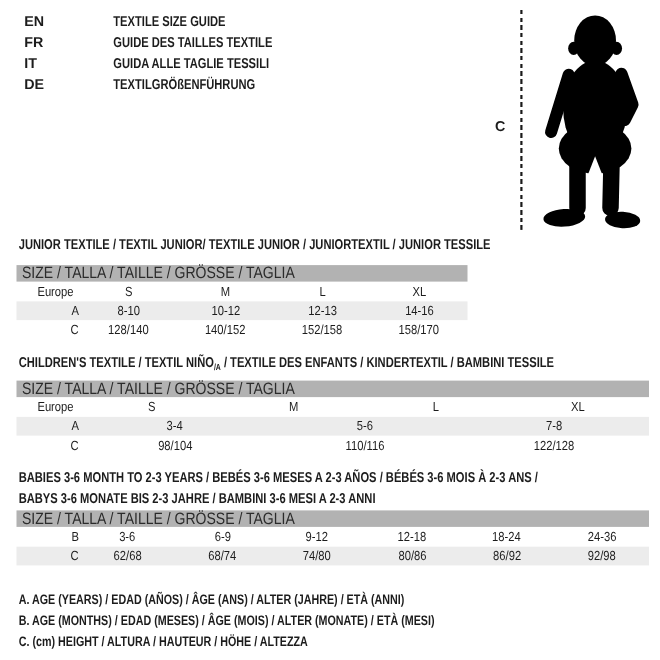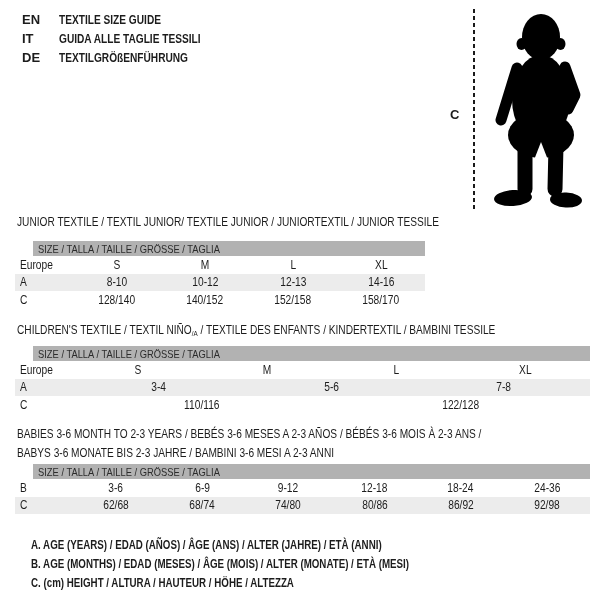--- a/index.html
+++ b/index.html
@@ -7,60 +7,64 @@
     width:600px;height:600px;position:relative;overflow:hidden;
     background:#ffffff;color:#1c1c1c;
     font-family:"Liberation Sans", sans-serif;
   }
   .cond{display:inline-block;transform:scaleX(0.78);transform-origin:0 50%;white-space:nowrap;}
   .cx{display:inline-block;transform:scaleX(0.85);transform-origin:50% 50%;white-space:nowrap;}
   .cxl{display:inline-block;transform:scaleX(0.85);transform-origin:0 50%;white-space:nowrap;}
 
   
   .lang-block{position:absolute;left:22px;top:10px;}
-  .lang-row{display:flex;height:19px;align-items:center;font-weight:bold;font-size:13px;}
+  .lang-row{display:flex;height:19px;align-items:center;font-weight:bold;font-size:13px;gap:44px;}
   .lang-code{width:37px;flex:0 0 37px;}
 
   
   .figure{position:absolute;left:445px;top:5px;width:152px;height:212px;}
   .dash-line{position:absolute;left:28px;top:4px;width:2px;height:200px;
     background:repeating-linear-gradient(to bottom,#1a1a1a 0 4px,transparent 4px 7px);}
   .c-label{position:absolute;left:5px;top:102px;font-weight:bold;font-size:13px;}
   .baby-svg{position:absolute;left:42px;top:2px;}
 
   
-  .sec-heading{position:absolute;left:17px;font-weight:normal;font-size:13px;line-height:19px;white-space:nowrap;}
+  .sec-heading{position:absolute;left:17px;font-weight:bold;font-size:13px;line-height:19px;white-space:nowrap;}
   .h1{top:212px;}
   .h2{top:320px;}
   .h3{top:424px;}
   .subpart{font-size:0.62em;vertical-align:-0.25em;}
 
   
   .size-table{position:absolute;left:15px;}
   .t1{top:241px;width:410px;}
   .t2{top:346px;width:575px;}
   .t3{top:464px;width:575px;}
   .t-header{height:15px;background:#b2b2b2;display:flex;align-items:center;
-    padding-left:5px;font-size:11px;color:#2b2b2b;margin-left:18px;}
+    padding-left:5px;font-size:15px;color:#2b2b2b;}
   .t-row{display:flex;align-items:center;height:17.5px;font-size:12px;}
   .t-row.striped{background:#ececec;}
-  .cell-label{flex:0 0 53px;padding-left:5px;}
+  .cell-label{flex:0 0 53px;padding-left:5px;text-align:right;}
   .cell-val{flex:1 1 0;display:flex;justify-content:center;}
 
   
-  .footnotes{position:absolute;left:31px;top:538px;}
+  .footnotes{position:absolute;left:17px;top:538px;}
   .foot-line{height:19px;font-weight:bold;font-size:12.5px;white-space:nowrap;}
 </style>
 </head>
 <body>
 
 <div class="lang-block" id="lang-block">
     <div class="lang-row">
       <span class="lang-code">EN</span>
       <span class="cond">TEXTILE SIZE GUIDE</span>
+    </div>
+    <div class="lang-row">
+      <span class="lang-code">FR</span>
+      <span class="cond">GUIDE DES TAILLES TEXTILE</span>
     </div>
     <div class="lang-row">
       <span class="lang-code">IT</span>
       <span class="cond">GUIDA ALLE TAGLIE TESSILI</span>
     </div>
     <div class="lang-row">
       <span class="lang-code">DE</span>
       <span class="cond">TEXTILGRÖßENFÜHRUNG</span>
     </div>
   </div>
@@ -170,20 +174,23 @@
         <div class="cell-val">
           <span class="cx">5-6</span>
         </div>
         <div class="cell-val">
           <span class="cx">7-8</span>
         </div>
       </div>
       <div class="t-row">
         <div class="cell-label"><span class="cxl">C</span></div>
         <div class="cell-val">
+          <span class="cx">98/104</span>
+        </div>
+        <div class="cell-val">
           <span class="cx">110/116</span>
         </div>
         <div class="cell-val">
           <span class="cx">122/128</span>
         </div>
       </div>
     </div>
     <div class="sec-heading h3">
       <div><span class="cond"><span>BABIES 3-6 MONTH TO 2-3 YEARS / BEBÉS 3-6 MESES A 2-3 AÑOS / BÉBÉS 3-6 MOIS À 2-3 ANS /</span></span></div>
       <div><span class="cond"><span>BABYS 3-6 MONATE BIS 2-3 JAHRE / BAMBINI 3-6 MESI A 2-3 ANNI</span></span></div>

